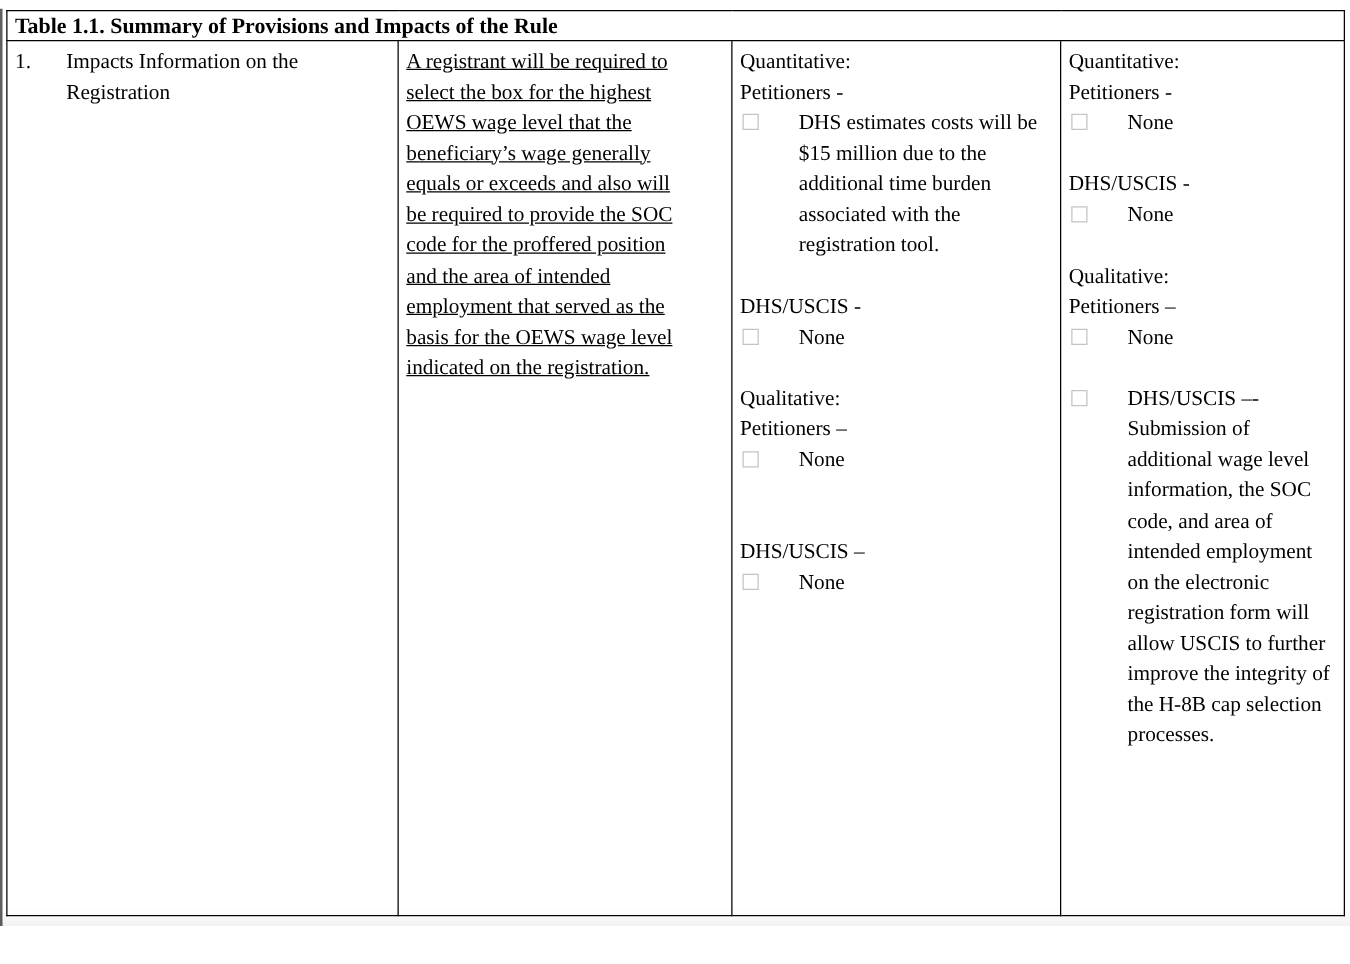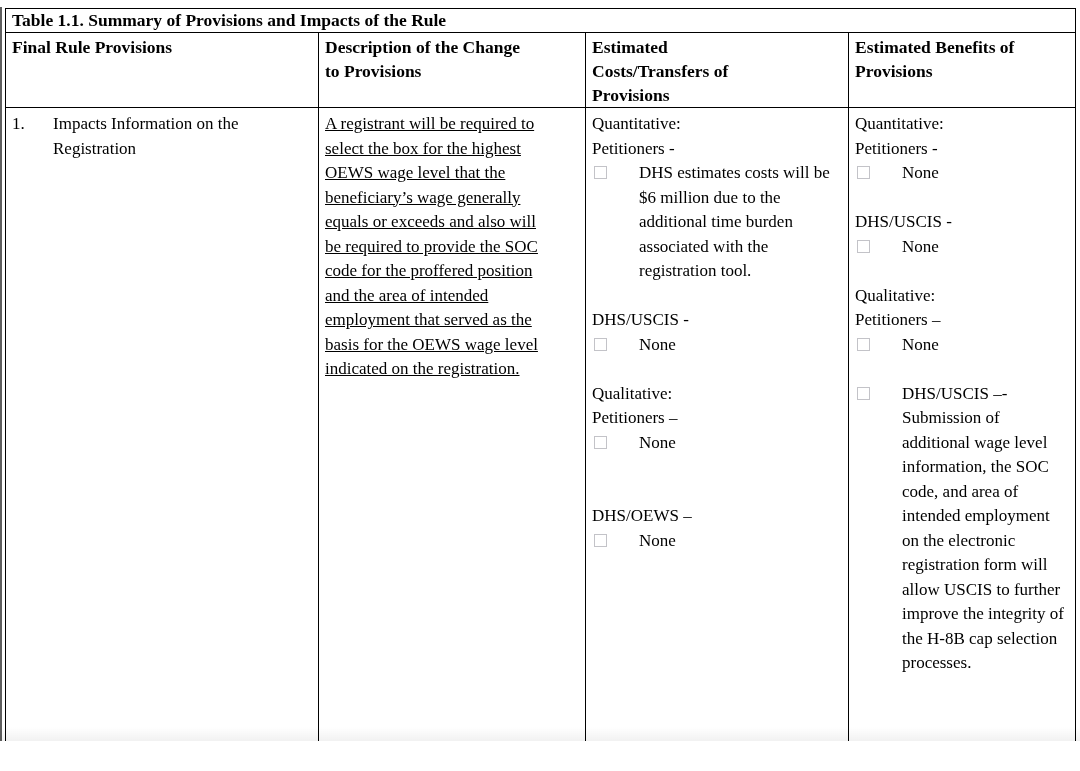--- a/index.html
+++ b/index.html
@@ -94,55 +94,45 @@
     <colgroup>
       <col style="width:313px">
       <col style="width:267px">
       <col style="width:263px">
       <col style="width:227px">
     </colgroup>
     <tbody>
         <tr class="title-row">
       <td colspan="4">Table 1.1. Summary of Provisions and Impacts of the Rule</td>
     </tr>
-    <tr class="head-row">
-      <th>Final Rule Provisions</th>
-      <th>Description of the Change
-to Provisions</th>
-      <th>Estimated
-Costs/Transfers of
-Provisions</th>
-      <th>Estimated Benefits of
-Provisions</th>
-    </tr>
     <tr class="body-row">
       <td class="cell-provision">
         <div class="numbered">
           <span class="num">1.</span>
           <span class="ntext">Impacts Information on the Registration</span>
         </div>
       </td>
       <td>
         <div class="desc">A registrant will be required to select the box for the highest OEWS wage level that the beneficiary’s wage generally equals or exceeds and also will be required to provide the SOC code for the proffered position and the area of intended employment that served as the basis for the OEWS wage level indicated on the registration.</div>
       </td>
       <td>
         <div class="list">
               <div class="li label">Quantitative:</div>
               <div class="li label">Petitioners -</div>
-              <div class="li bullet"><span class="sq"></span><span class="btext">DHS estimates costs will be $6 million due to the additional time burden associated with the registration tool.</span></div>
+              <div class="li bullet"><span class="sq"></span><span class="btext">DHS estimates costs will be $15 million due to the additional time burden associated with the registration tool.</span></div>
               <div class="li spacer"></div>
               <div class="li label">DHS/USCIS -</div>
               <div class="li bullet"><span class="sq"></span><span class="btext">None</span></div>
               <div class="li spacer"></div>
               <div class="li label">Qualitative:</div>
               <div class="li label">Petitioners –</div>
               <div class="li bullet"><span class="sq"></span><span class="btext">None</span></div>
               <div class="li spacer"></div>
               <div class="li spacer"></div>
-              <div class="li label">DHS/OEWS –</div>
+              <div class="li label">DHS/USCIS –</div>
               <div class="li bullet"><span class="sq"></span><span class="btext">None</span></div>
             </div>
       </td>
       <td>
         <div class="list">
               <div class="li label">Quantitative:</div>
               <div class="li label">Petitioners -</div>
               <div class="li bullet"><span class="sq"></span><span class="btext">None</span></div>
               <div class="li spacer"></div>
               <div class="li label">DHS/USCIS -</div>

